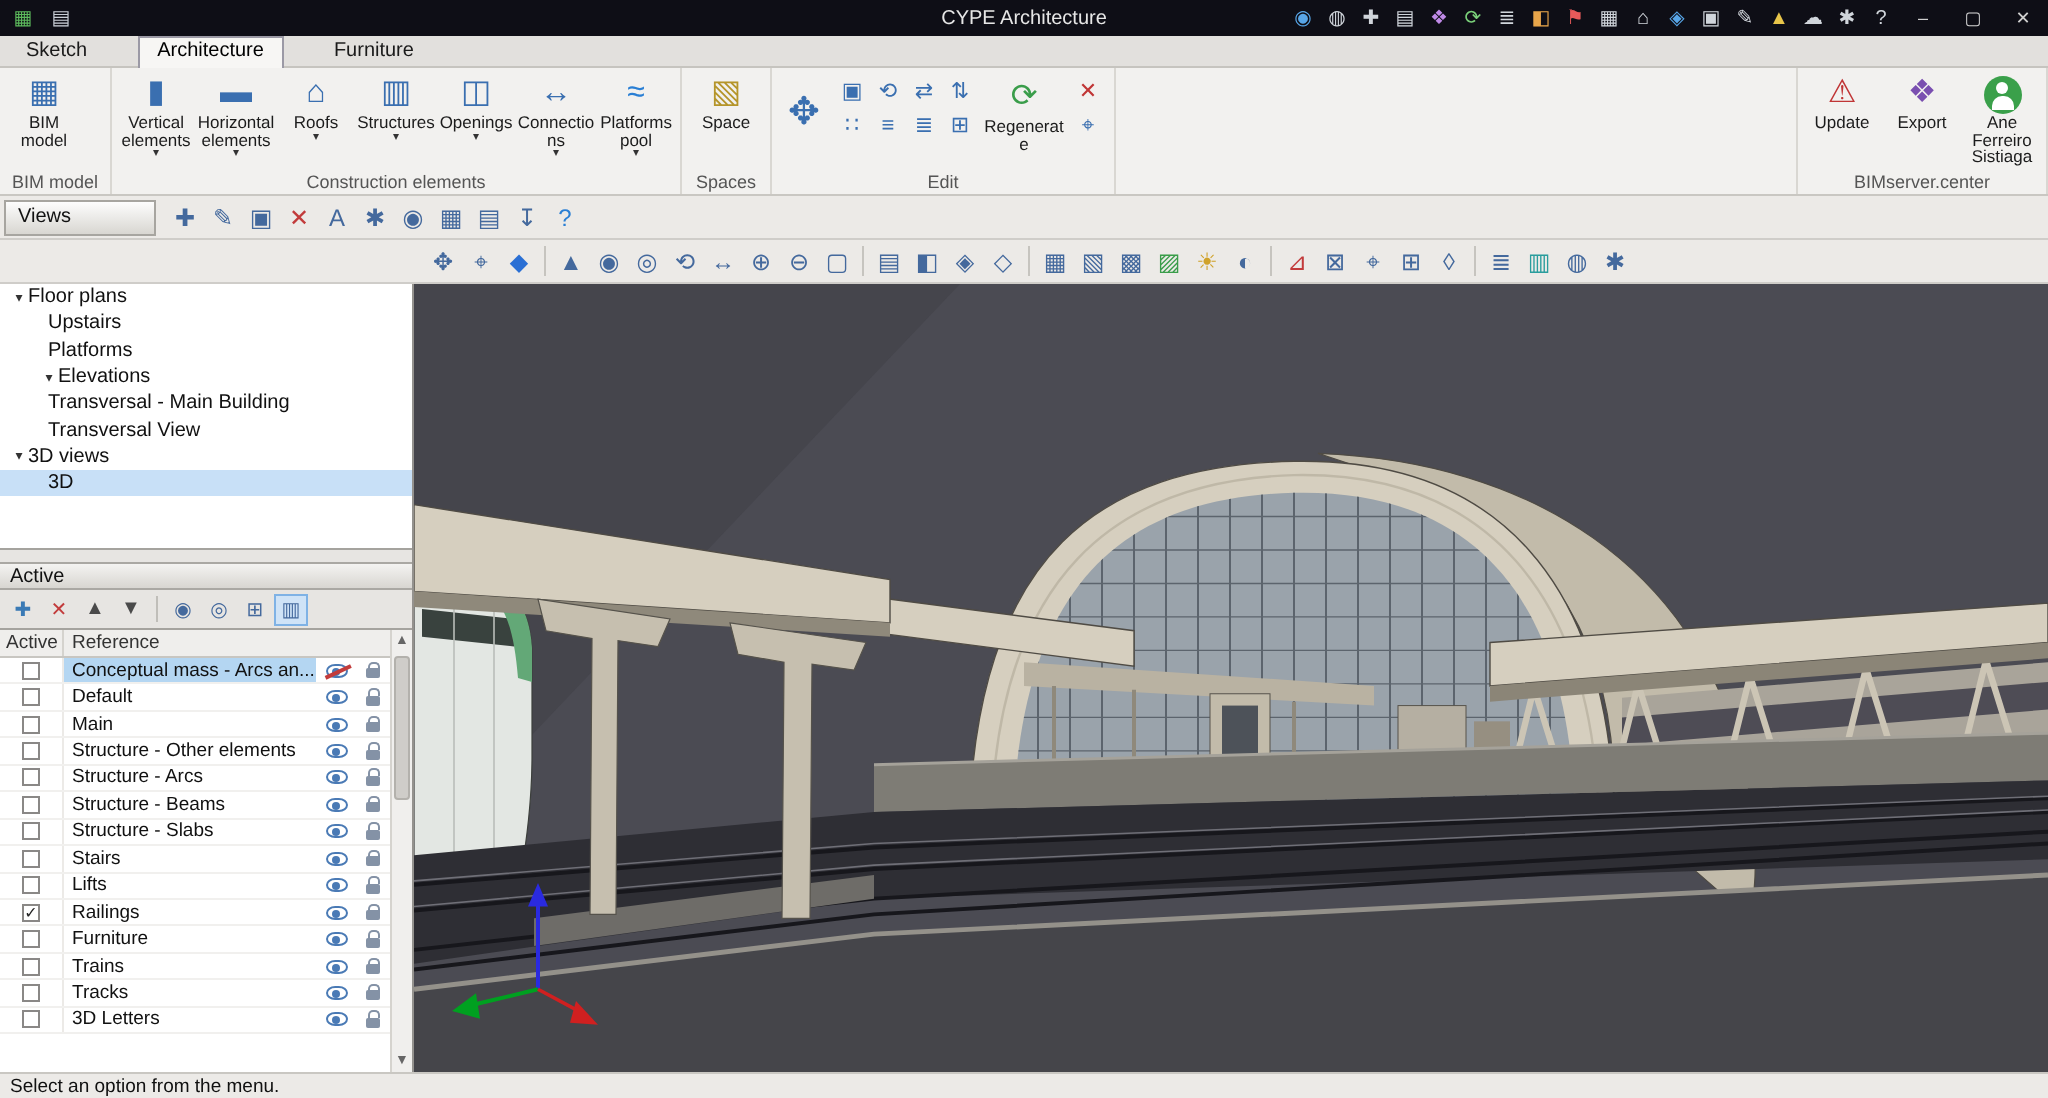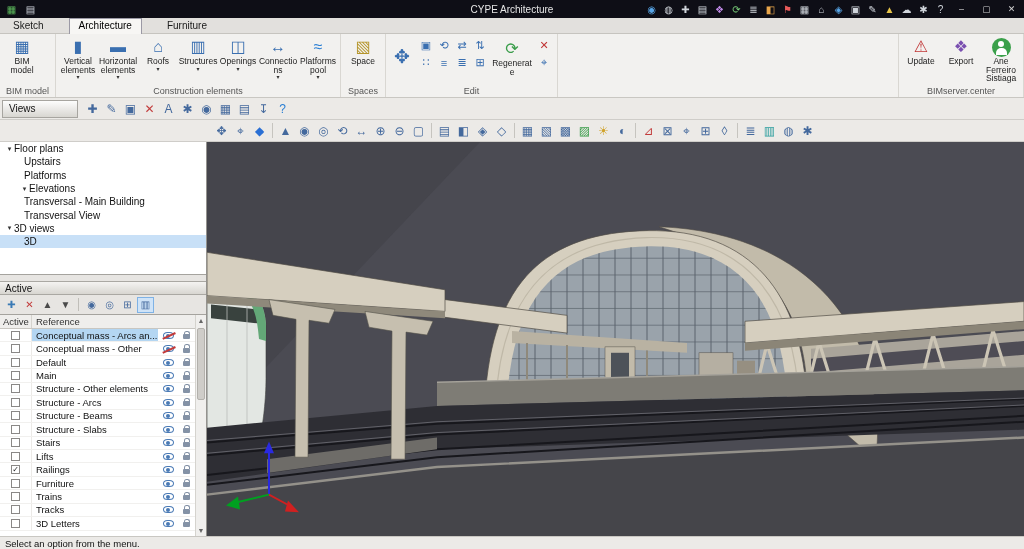--- a/index.html
+++ b/index.html
@@ -363,32 +363,20 @@
                   <div class="eye off"></div>
                 </div>
                 <div class="cell-lock">
                   <div class="lock"></div>
                 </div>
               </div>
               <div class="trow">
                 <div class="cell-active">
                   <div class="checkbox"></div>
                 </div>
-                <div class="cell-ref">Conceptual mass - Other</div>
-                <div class="cell-eye">
-                  <div class="eye off"></div>
-                </div>
-                <div class="cell-lock">
-                  <div class="lock"></div>
-                </div>
-              </div>
-              <div class="trow">
-                <div class="cell-active">
-                  <div class="checkbox"></div>
-                </div>
                 <div class="cell-ref">Default</div>
                 <div class="cell-eye">
                   <div class="eye"></div>
                 </div>
                 <div class="cell-lock">
                   <div class="lock"></div>
                 </div>
               </div>
               <div class="trow">
                 <div class="cell-active">

